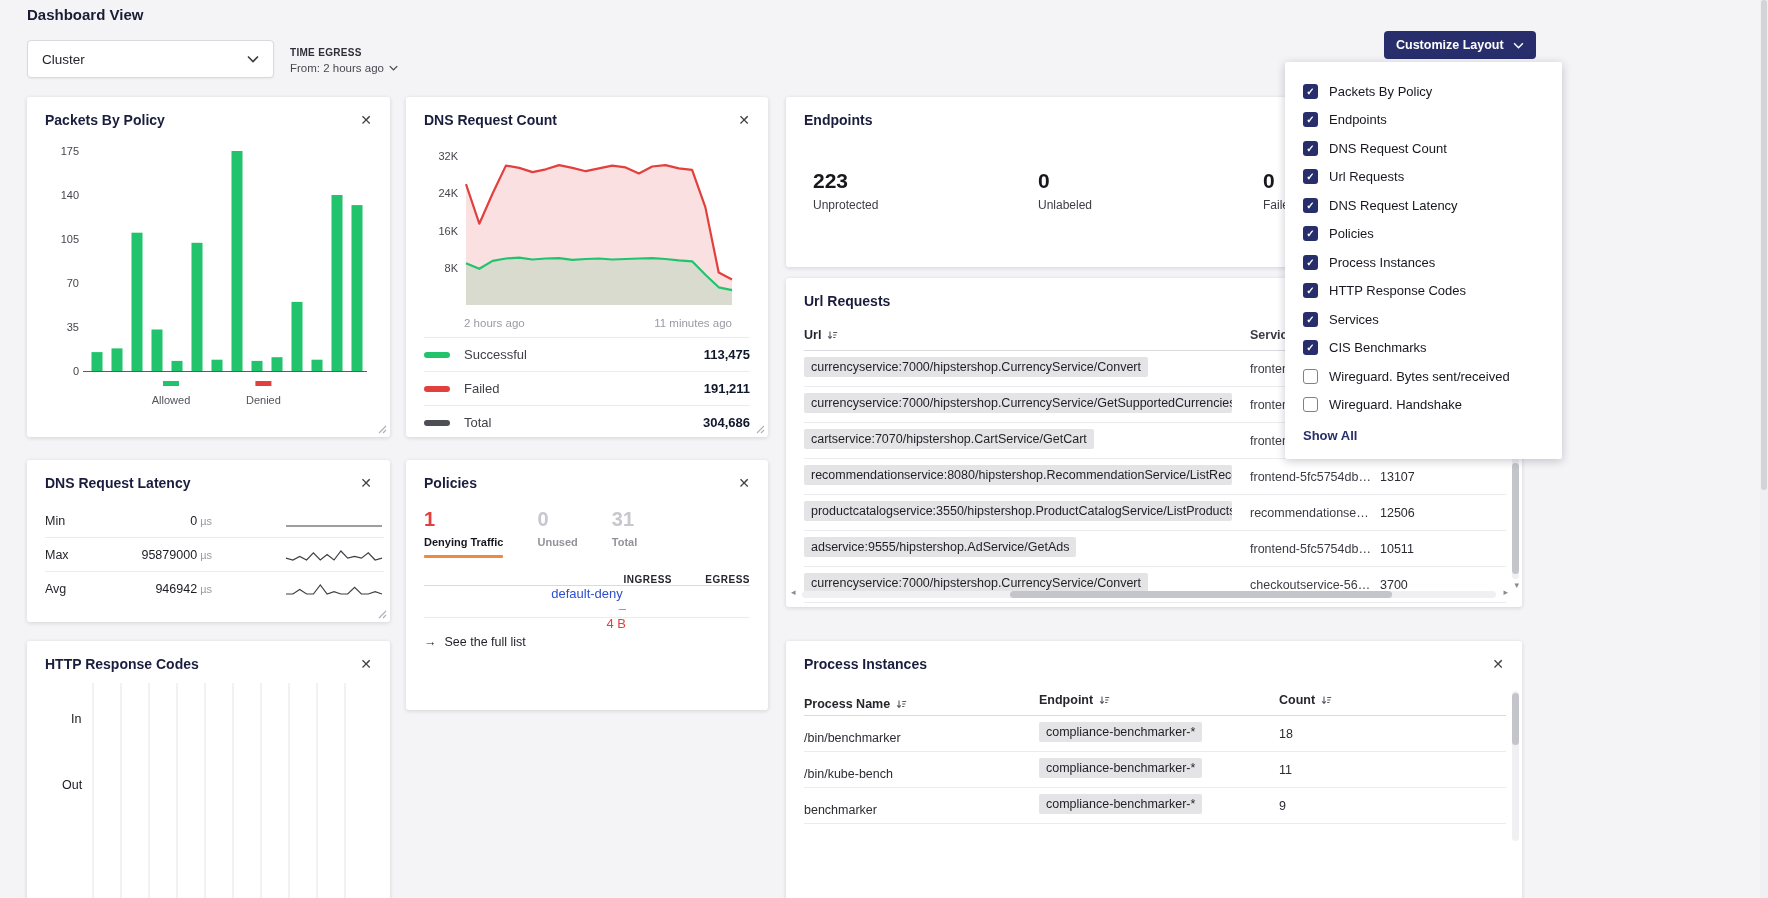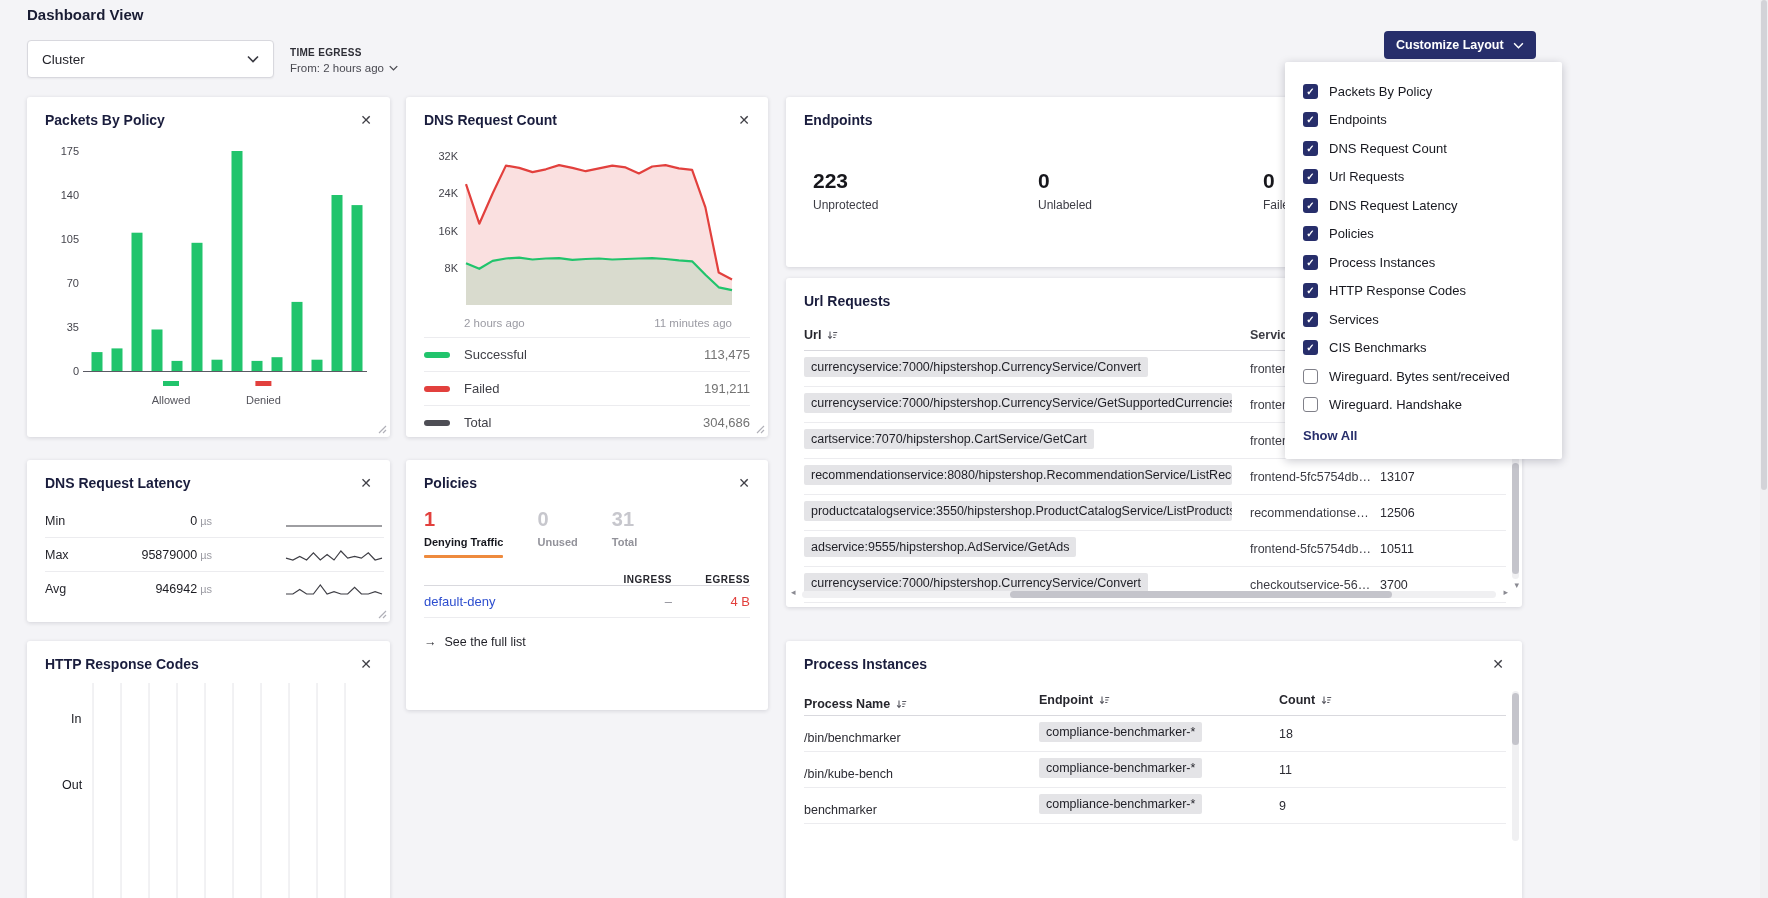--- a/index.html
+++ b/index.html
@@ -55,42 +55,42 @@
   .vscroll{position:absolute;width:7px;background:#f0f0f2;border-radius:4px;}
   .vthumb{position:absolute;left:0;width:7px;background:#c4c4cb;border-radius:4px;}
   .hscroll{position:absolute;height:7px;background:#f0f0f2;border-radius:4px;}
   .hthumb{position:absolute;top:0;height:7px;background:#c4c4cb;border-radius:4px;}
   .scroll-arrow{position:absolute;font-size:9px;color:#8a8a92;line-height:1;}
 
   
   .legend-row{display:flex;align-items:center;height:33px;border-top:1px solid #ececef;font-size:13px;}
   .swatch{width:26px;height:6px;border-radius:3px;flex:0 0 26px;}
   .l-label{margin-left:14px;flex:1;color:#3f3f46;}
-  .l-value{color:#737373;}
+  .l-value{color:#0f172a;font-weight:bold;}
 
   
   .lat-row{display:flex;align-items:center;height:33px;border-bottom:1px solid #ececef;}
   .lat-row:last-child{border-bottom:none;}
   .l-name{width:42px;font-size:12.5px;color:#26262d;}
   .l-val{width:125px;text-align:right;font-size:12.5px;color:#1c1c22;}
   .unit{color:#9b9ba3;font-size:11px;}
   .lat-row svg{margin-left:auto;}
 
   
   .pol-body{position:absolute;left:18px;right:18px;top:44px;}
   .pol-stats{display:flex;gap:34px;margin:4px 0 16px;}
   .pv{font-size:20px;font-weight:bold;display:block;}
   .pl{font-size:11px;font-weight:bold;margin-top:5px;display:block;}
   .pol-stat .pv{color:#c7c7cd;} .pol-stat .pl{color:#92929a;}
   .pol-stat.active .pv{color:#e2403d;} .pol-stat.active .pl{color:#17181f;}
   .pol-stat.active::after{content:"";display:block;height:3px;background:#ee8a3d;margin-top:7px;border-radius:1px;}
   .pol-thead{display:flex;justify-content:flex-end;font-size:10px;font-weight:bold;letter-spacing:.5px;color:#26262d;
              border-bottom:1px solid #d9d9de;}
   .ph{width:78px;text-align:right;}
-  .pol-row{display:flex;align-items:center;height:31px;border-bottom:1px solid #ececef;font-size:13px;}
+  .pol-row{display:flex;align-items:center;height:31px;border-bottom:1px solid #ececef;font-size:13px;flex-direction:column;}
   .pol-name{flex:1;color:#2d4ecf;cursor:pointer;}
   .pol-ing{width:78px;text-align:right;color:#8f8f98;}
   .pol-eg{width:78px;text-align:right;color:#e2403d;}
   .see-link{margin-top:17px;font-size:12.5px;color:#1f1f26;display:flex;gap:8px;align-items:center;cursor:pointer;}
 
   
   .http-lab{position:absolute;font-size:12.5px;color:#17181f;}
 
   
   .menu-panel{position:absolute;left:1285px;top:62px;width:277px;box-sizing:border-box;padding:15px 18px 16px;

